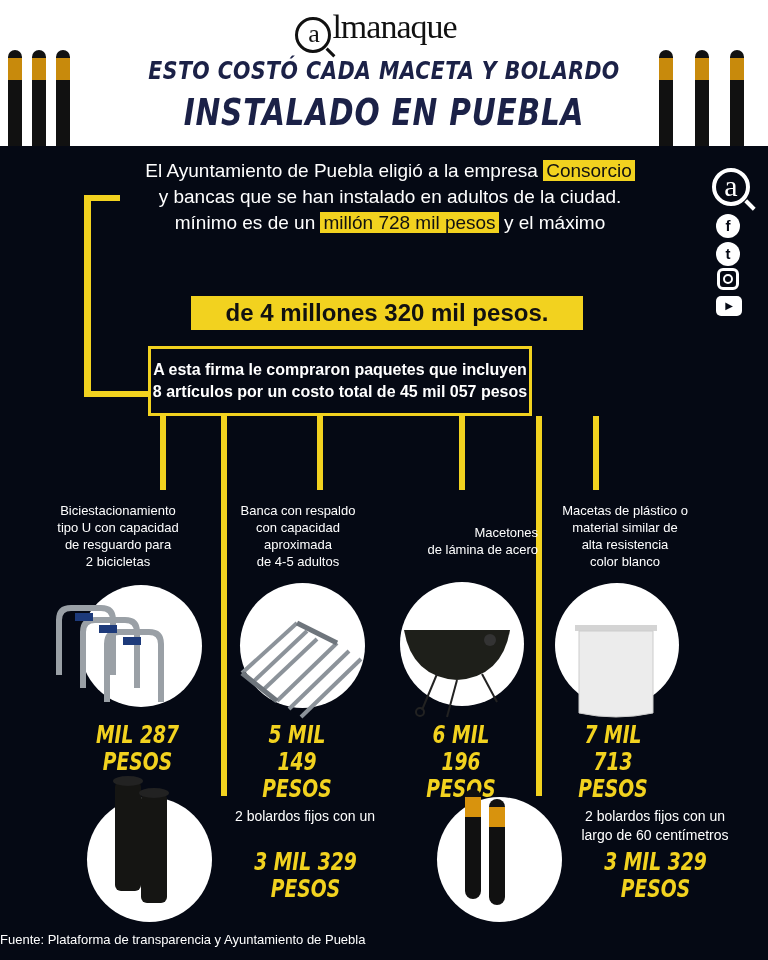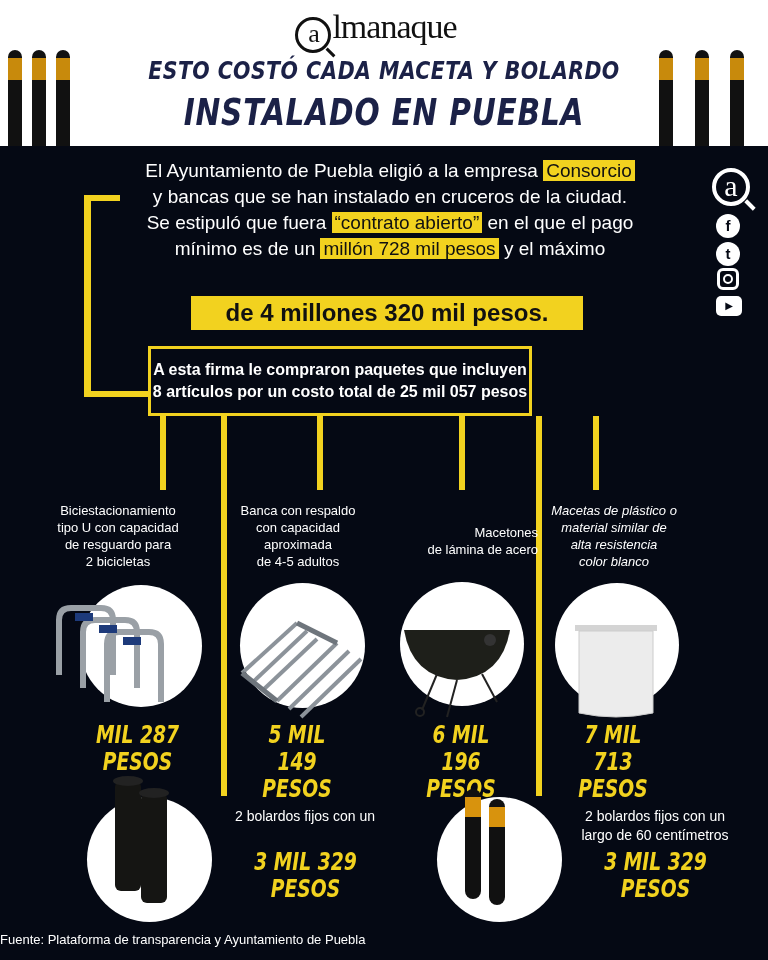--- a/index.html
+++ b/index.html
@@ -64,22 +64,21 @@
 <div class="yline" style="left:84px;top:391px;width:66px;height:6px;"></div>
 <div class="yline" style="left:160px;top:416px;width:6px;height:74px;"></div>
 <div class="yline" style="left:221px;top:416px;width:6px;height:380px;"></div>
 <div class="yline" style="left:317px;top:416px;width:6px;height:74px;"></div>
 <div class="yline" style="left:459px;top:416px;width:6px;height:74px;"></div>
 <div class="yline" style="left:536px;top:416px;width:6px;height:380px;"></div>
 <div class="yline" style="left:593px;top:416px;width:6px;height:74px;"></div>
 
 <div class="intro">
   <div><span>El Ayuntamiento de Puebla eligió a la empresa </span><span class="hl">Consorcio</span></div>
-  <div>y bancas que se han instalado en cruceros de la ciudad.</div>
-  <div><span>Se estipuló que fuera </span><span class="hl">“contrato abierto”</span><span> en el que el pago</span></div>
+  <div>y bancas que se han instalado en adultos de la ciudad.</div>
   <div><span>mínimo es de un </span><span class="hl">millón 728 mil pesos</span><span> y el máximo</span></div>
 </div>
 <div class="big-hl">de 4 millones 320 mil pesos.</div>
 
 <div class="social" style="top:168px;">
   <div class="s-logo">a</div>
 </div>
 <div class="social" style="top:214px;left:716px;">
     <div class="s-round">f</div>
   </div>
@@ -88,21 +87,21 @@
   </div>
 <div class="social" style="top:268px;left:717px;">
     <div class="s-insta"></div>
   </div>
 <div class="social" style="top:296px;left:716px;">
     <div class="s-yt">▶</div>
   </div>
 
 <div class="summary-box">
   <div>A esta firma le compraron paquetes que incluyen</div>
-  <div>8 artículos por un costo total de 25 mil 057 pesos</div>
+  <div>8 artículos por un costo total de 45 mil 057 pesos</div>
 </div>
 
 <div class="desc" style="left:48px;top:502px;width:140px;">
   <div>Biciestacionamiento</div>
   <div>tipo U con capacidad</div>
   <div>de resguardo para</div>
   <div>2 bicicletas</div>
 </div>
 <div class="circle" style="left:80px;top:585px;width:122px;height:122px;">
   <svg width="130" height="130" viewBox="0 0 130 130" style="position:absolute;left:-45px;top:-5px;">
@@ -159,21 +158,21 @@
         <path d="M80 52 L95 80"></path>
       <circle cx="18" cy="90" r="4"></circle>
     </g>
   </svg>
 </div>
 <div class="price" style="left:396px;top:722px;width:130px;">
   <div>6 MIL</div>
   <div>196 PESOS</div>
 </div>
 
-<div class="desc" style="left:539px;top:502px;width:150px;font-style:italic;">
+<div class="desc" style="left:550px;top:502px;width:150px;">
   <div>Macetas de plástico o</div>
   <div>material similar de</div>
   <div>alta resistencia</div>
   <div>color blanco</div>
 </div>
 <div class="circle" style="left:555px;top:583px;width:124px;height:124px;">
   <svg width="100" height="100" viewBox="0 0 100 100" style="position:absolute;left:20px;top:42px;">
     <rect x="0" y="0" width="82" height="6" fill="#d4d4d4"></rect>
     <path d="M4 6 H78 V88 Q41 96 4 88 Z" fill="#ececec" stroke="#ccc" stroke-width="1"></path>
   </svg>

